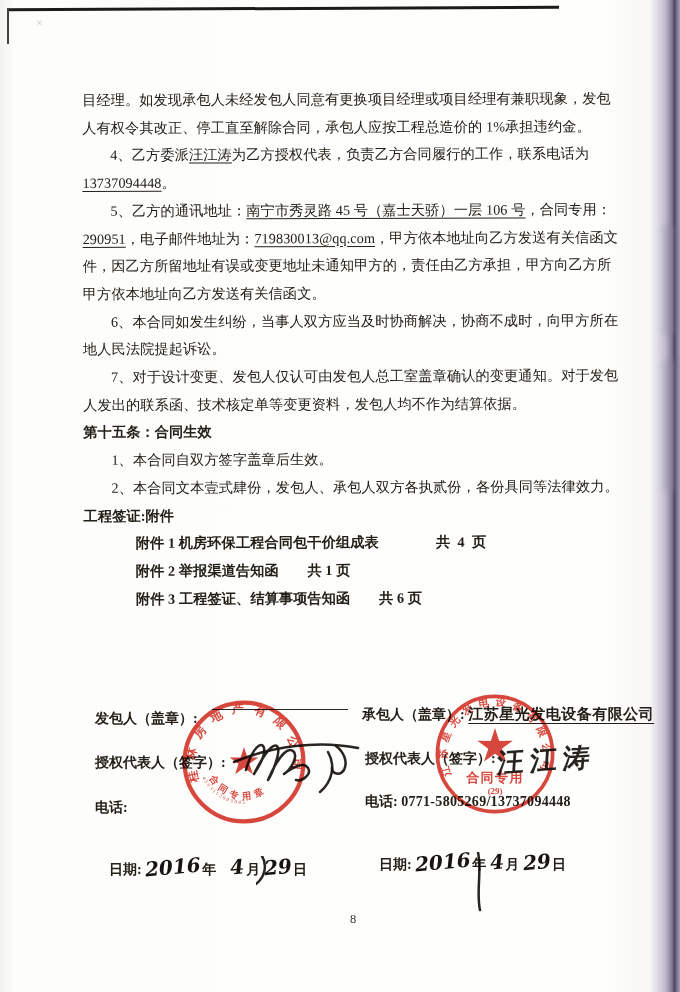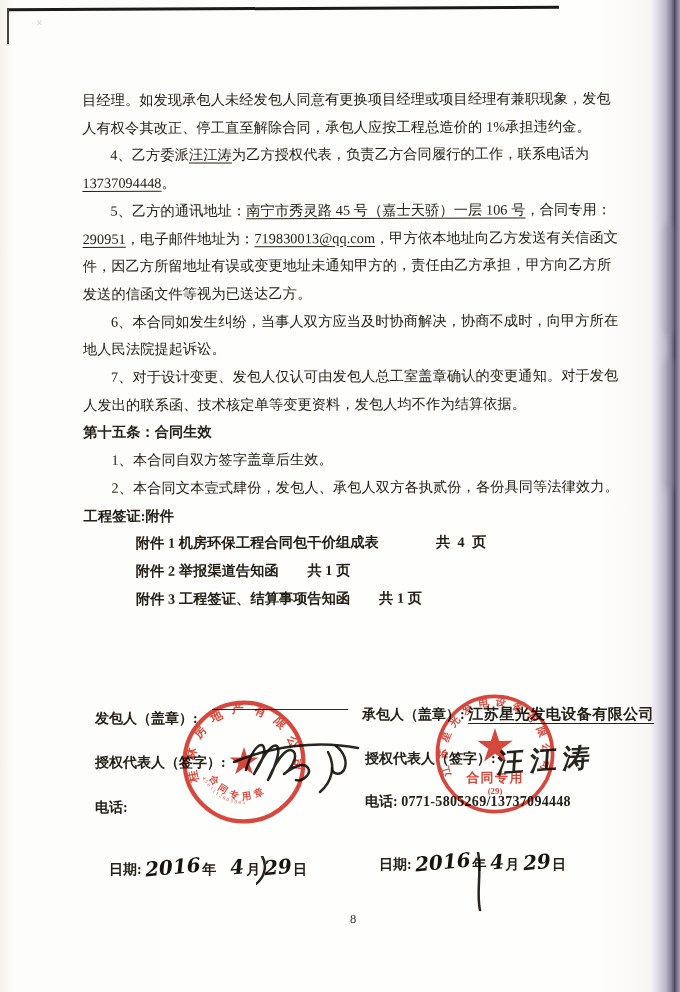--- a/index.html
+++ b/index.html
@@ -78,32 +78,32 @@
   <span class="artifact-x" style="left:36px;top:16px;">×</span>
 
   <div class="doc-text" id="doc-lines">
       <div class="tl"><span>目经理。如发现承包人未经发包人同意有更换项目经理或项目经理有兼职现象，发包</span></div>
       <div class="tl"><span>人有权令其改正、停工直至解除合同，承包人应按工程总造价的 1%承担违约金。</span></div>
       <div class="tl ind1"><span>4、乙方委派</span><span class="u">汪江涛</span><span>为乙方授权代表，负责乙方合同履行的工作，联系电话为</span></div>
       <div class="tl"><span class="u">13737094448</span><span>。</span></div>
       <div class="tl ind1"><span>5、乙方的通讯地址：</span><span class="u">南宁市秀灵路 45 号（嘉士天骄）一层 106 号</span><span>，合同专用：</span></div>
       <div class="tl"><span class="u">290951</span><span>，电子邮件地址为：</span><span class="u">719830013@qq.com</span><span>，甲方依本地址向乙方发送有关信函文</span></div>
       <div class="tl"><span>件，因乙方所留地址有误或变更地址未通知甲方的，责任由乙方承担，甲方向乙方所</span></div>
-      <div class="tl"><span>发送的信函文件等视为已送达乙方。</span></div>
+      <div class="tl"><span>甲方依本地址向乙方发送有关信函文。</span></div>
       <div class="tl ind1"><span>6、本合同如发生纠纷，当事人双方应当及时协商解决，协商不成时，向甲方所在</span></div>
       <div class="tl"><span>地人民法院提起诉讼。</span></div>
       <div class="tl ind1"><span>7、对于设计变更、发包人仅认可由发包人总工室盖章确认的变更通知。对于发包</span></div>
       <div class="tl"><span>人发出的联系函、技术核定单等变更资料，发包人均不作为结算依据。</span></div>
       <div class="tl bold"><span>第十五条：合同生效</span></div>
       <div class="tl ind1"><span>1、本合同自双方签字盖章后生效。</span></div>
       <div class="tl ind1"><span>2、本合同文本壹式肆份，发包人、承包人双方各执贰份，各份具同等法律效力。</span></div>
       <div class="tl bold"><span>工程签证:附件</span></div>
       <div class="tl ind2 bold"><span>附件 1 机房环保工程合同包干价组成表　　　　共  4  页</span></div>
       <div class="tl ind2 bold"><span>附件 2 举报渠道告知函　　共 1 页</span></div>
-      <div class="tl ind2 bold"><span>附件 3 工程签证、结算事项告知函　　共 1 页</span></div>
+      <div class="tl ind2 bold"><span>附件 3 工程签证、结算事项告知函　　共 6 页</span></div>
     </div>
 
   <div class="sig-item" style="left:95px;top:710px;"><span class="lbl">发包人（盖章）:</span></div>
   <div class="blank-line" style="left:212px;top:709px;width:136px;"></div>
   <div class="sig-item" style="left:95px;top:754px;"><span class="lbl">授权代表人（签字）:</span></div>
   <div class="sig-item" style="left:95px;top:799px;"><span class="lbl">电话:</span></div>
   <div class="sig-item" style="left:95px;top:841px;">
     <span class="lbl">日期:</span><span class="hand y">2016</span><span class="lbl">年</span><span class="hand m">4</span><span class="lbl">月</span><span class="hand d">29</span><span class="lbl">日</span>
   </div>
 

